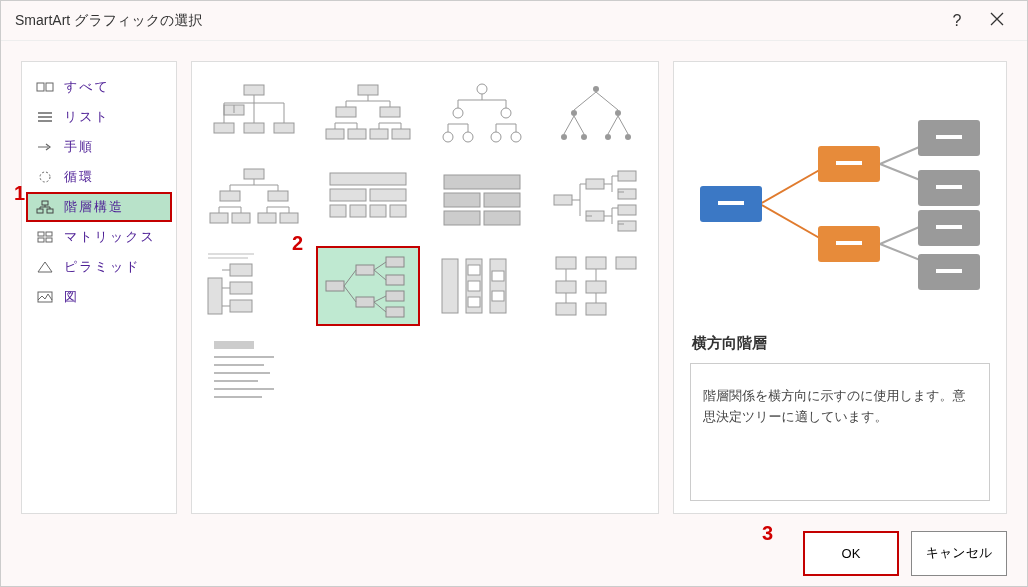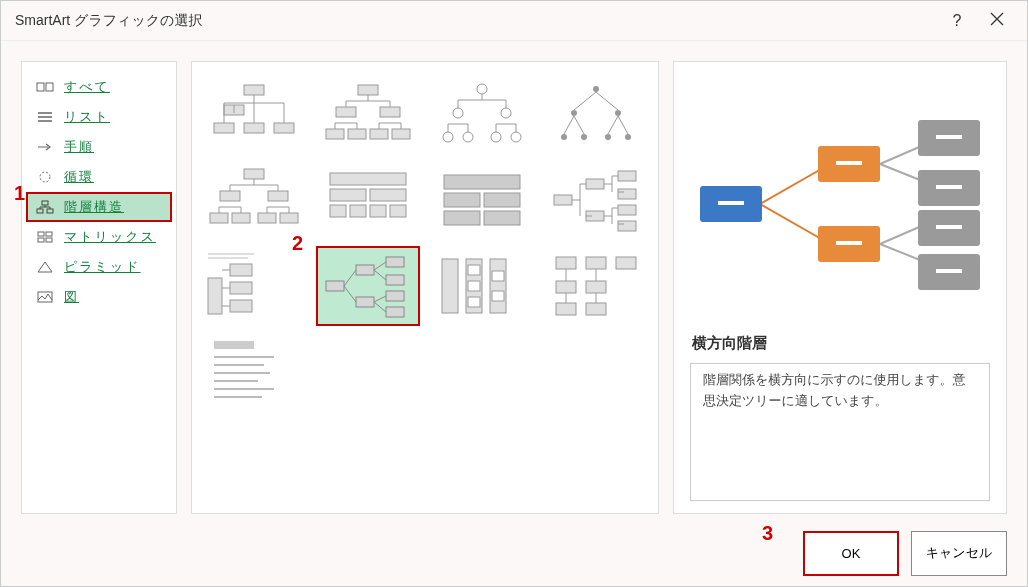--- a/index.html
+++ b/index.html
@@ -51,21 +51,21 @@
       padding:6px 10px;
       cursor:default;
     }
     .sidebar-item.selected {
       background:#b8e2c9;
       border:2px solid #c40000;
       padding:4px 8px;
     }
     .sb-icon { width:18px; height:14px; display:flex; align-items:center; justify-content:center; }
     .sb-icon svg { width:18px; height:14px; }
-    .sb-label { color:#15803d; letter-spacing:2px;text-decoration:underline; }
+    .sb-label { color:#4c1d95; letter-spacing:2px; }
 
     .gallery {
       flex:1;
       background:#fff;
       padding:12px 10px;
       display:grid;
       grid-template-columns:repeat(4, 104px);
       grid-auto-rows:80px;
       gap:6px 10px;
       align-content:start;
@@ -91,21 +91,21 @@
       padding:12px 16px 12px 16px;
     }
     .preview-canvas {
       flex:0 0 260px;
       display:flex; align-items:center; justify-content:center;
     }
     .preview-canvas svg { width:300px; height:180px; }
     .preview-title { font-size:15px; font-weight:bold; color:#333; margin:0 0 10px 2px;}
     .preview-desc {
       border:1px solid #ccc;
-      padding:6px 12px;
+      padding:22px 12px;
       font-size:13px;
       color:#444;
       line-height:1.6;
       flex:1;
     }
 
     .footer {
       height:52px;
       display:flex;
       align-items:center;

